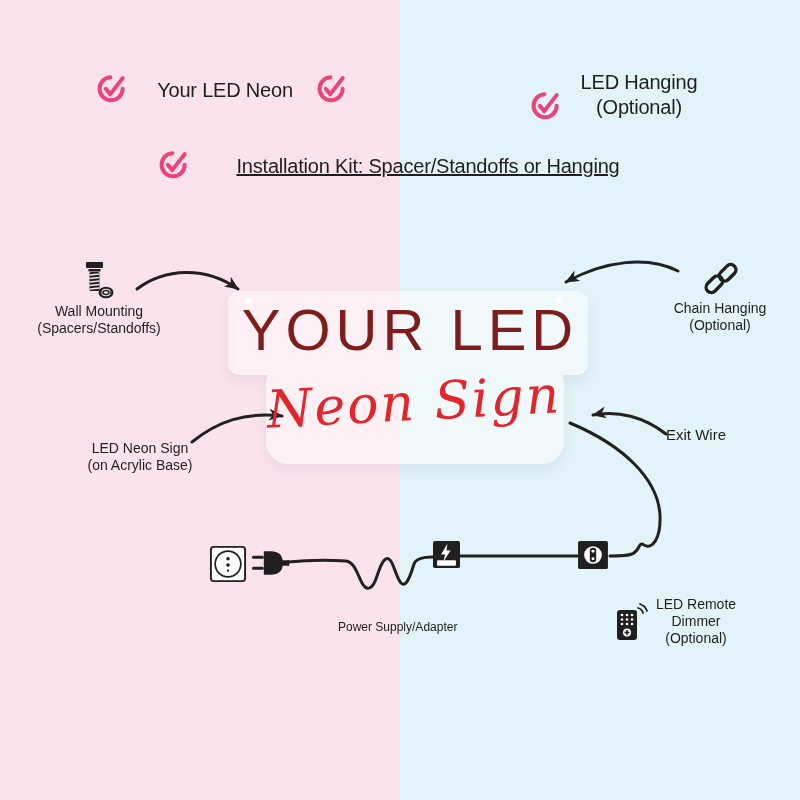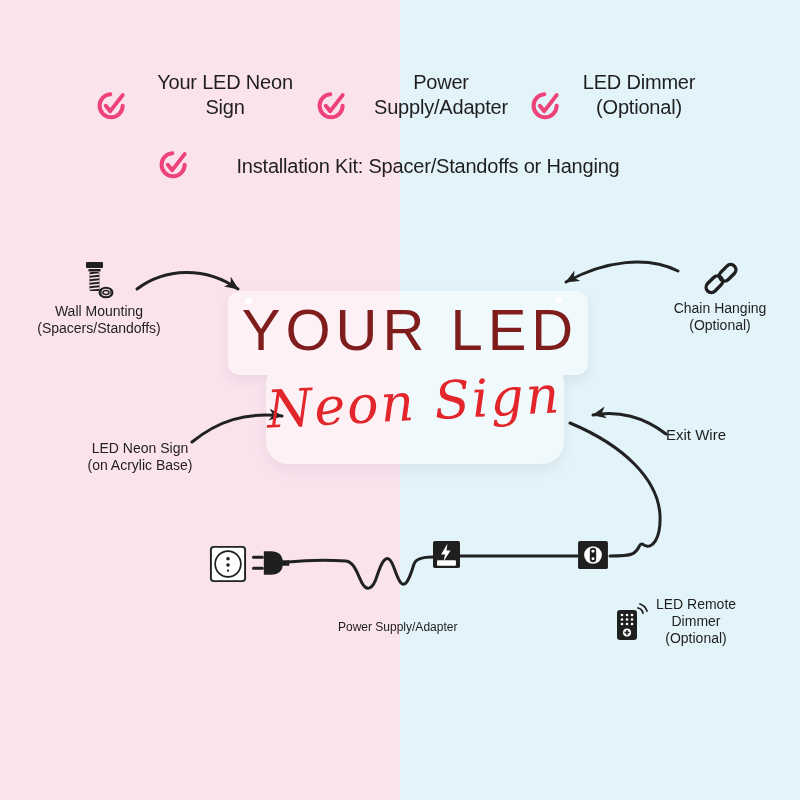--- a/index.html
+++ b/index.html
@@ -83,58 +83,53 @@
 
   <div class="check-item" style="left:96px;top:70px;">
     <span class="check-icon">
       <svg viewBox="0 0 36 36" width="32" height="32">
         <circle cx="17" cy="20" r="13" fill="none" stroke="#ee4378" stroke-width="4.5" stroke-linecap="round" stroke-dasharray="60 22"></circle>
         <path d="M11,20 L16,26 L30,8" fill="none" stroke="#ee4378" stroke-width="4.5" stroke-linecap="round" stroke-linejoin="round"></path>
       </svg>
     </span>
     <span class="check-text" style="width:170px;">
       <span>Your LED Neon</span>
-      <span>Sign</span>
     </span>
   </div>
 
   <div class="check-item" style="left:316px;top:70px;">
     <span class="check-icon">
       <svg viewBox="0 0 36 36" width="32" height="32">
         <circle cx="17" cy="20" r="13" fill="none" stroke="#ee4378" stroke-width="4.5" stroke-linecap="round" stroke-dasharray="60 22"></circle>
         <path d="M11,20 L16,26 L30,8" fill="none" stroke="#ee4378" stroke-width="4.5" stroke-linecap="round" stroke-linejoin="round"></path>
       </svg>
     </span>
-    <span class="check-text" style="width:162px;">
-      <span>Power</span>
-      <span>Supply/Adapter</span>
-    </span>
   </div>
 
   <div class="check-item" style="left:530px;top:70px;">
     <span class="check-icon">
       <svg viewBox="0 0 36 36" width="32" height="32">
         <circle cx="17" cy="20" r="13" fill="none" stroke="#ee4378" stroke-width="4.5" stroke-linecap="round" stroke-dasharray="60 22"></circle>
         <path d="M11,20 L16,26 L30,8" fill="none" stroke="#ee4378" stroke-width="4.5" stroke-linecap="round" stroke-linejoin="round"></path>
       </svg>
     </span>
     <span class="check-text" style="width:130px;">
-      <span>LED Dimmer</span>
+      <span>LED Hanging</span>
       <span>(Optional)</span>
     </span>
   </div>
 
   <div class="check-item" style="left:158px;top:146px;">
     <span class="check-icon">
       <svg viewBox="0 0 36 36" width="32" height="32">
         <circle cx="17" cy="20" r="13" fill="none" stroke="#ee4378" stroke-width="4.5" stroke-linecap="round" stroke-dasharray="60 22"></circle>
         <path d="M11,20 L16,26 L30,8" fill="none" stroke="#ee4378" stroke-width="4.5" stroke-linecap="round" stroke-linejoin="round"></path>
       </svg>
     </span>
-    <span class="check-text" style="width:452px;font-size:20px;">
+    <span class="check-text" style="width:452px;font-size:20px;text-decoration:underline;">
       <span>Installation Kit: Spacer/Standoffs or Hanging</span>
     </span>
   </div>
 
   <div class="sign-main">YOUR LED</div>
   <div class="sign-script">Neon Sign</div>
 
   <div class="icon-box" style="left:80px;top:261px;">
     <svg viewBox="0 0 34 40" width="34" height="40">
       <rect x="6" y="1" width="17" height="6" rx="1" fill="#1f1f1f"></rect>

